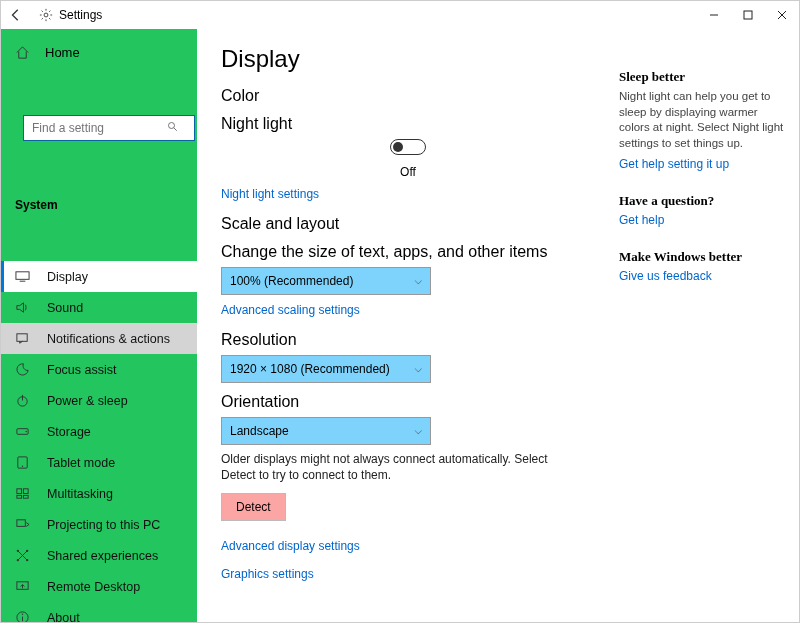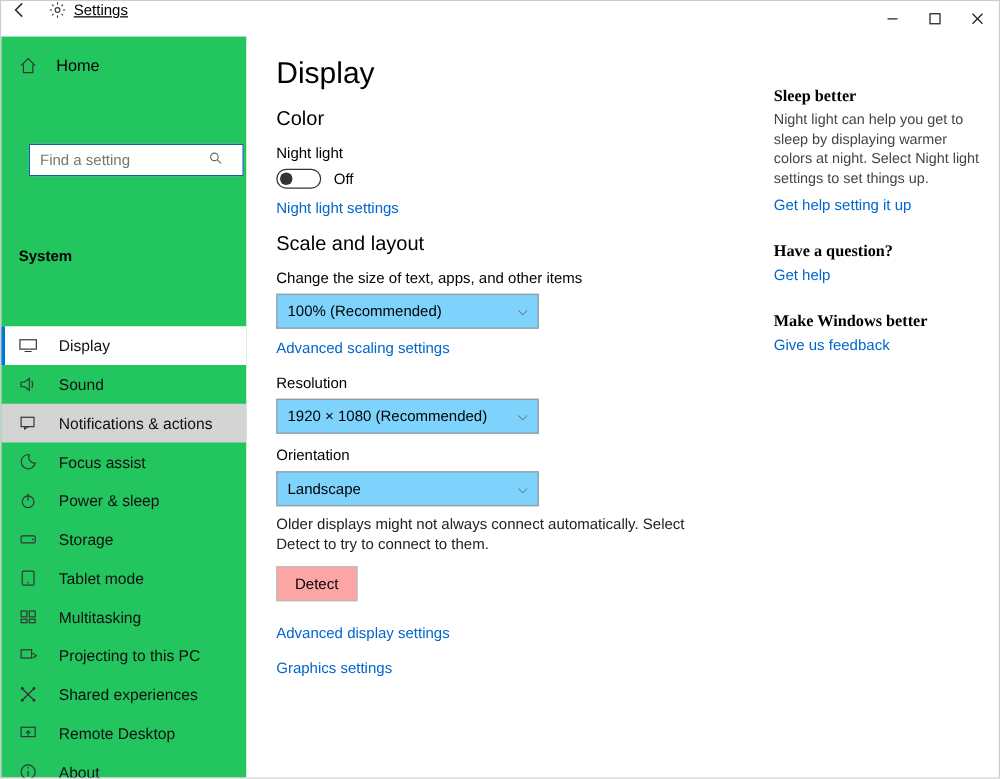--- a/index.html
+++ b/index.html
@@ -1,18 +1,18 @@
 <!DOCTYPE html>
 <html><head>
 <meta charset="utf-8">
 <style>
   * { box-sizing: border-box; margin: 0; padding: 0; font-family: "Segoe UI", Arial, sans-serif; }
   body { width: 800px; height: 623px; background: #fff; overflow: hidden; font-size: 12px; color: #000; }
   .window { width: 800px; height: 623px; border: 1px solid #ccc; display: flex; flex-direction: column; }
-  .titlebar { height: 28px; display: flex; padding-left: 8px; position: relative; background:#fff;text-decoration:underline;}
+  .titlebar { height: 28px; display: flex; align-items: center; padding-left: 8px; position: relative; background:#fff;}
   .titlebar .back { width: 20px; text-align:center; color:#333; font-size:14px; cursor:pointer;}
   .titlebar .gear { margin-left: 10px; margin-right: 6px; font-size:12px; color:#333;}
   .titlebar .title { font-size: 12px; }
   .win-controls { position:absolute; right:0; top:0; display:flex; }
   .win-controls div { width: 34px; height:28px; display:flex; align-items:center; justify-content:center; font-size:11px; color:#222; }
   .body { flex:1; display:flex; overflow:hidden; }
   .sidebar { width: 196px; background: #22c55e; padding-top: 10px; display:flex; flex-direction:column;gap:41px; }
   .home-row { display:flex; align-items:center; padding: 6px 14px; font-size:13px; cursor:pointer;}
   .home-row .icon { width:18px; display:inline-block; margin-right:12px; text-align:center; font-size:13px;}
   .search-wrap { padding: 8px 12px 10px 12px; }
@@ -22,22 +22,22 @@
   .section-label { padding: 6px 14px 8px 14px; font-size:12px; font-weight:600; }
   .nav { list-style:none; }
   .nav li { display:flex; align-items:center; padding: 8px 14px; font-size:12.5px; cursor:pointer; color:#111;}
   .nav li .icon { width:18px; margin-right:14px; text-align:center; color:#333; }
   .nav li.active { background:#fff; border-left:3px solid #0078d7; padding-left:11px;}
   .nav li.hover { background:#d4d4d4; }
   .content { flex:1; display:flex; overflow:auto; }
   .main { flex:1; padding: 16px 24px 20px 24px; }
   h1 { font-size: 24px; font-weight:400; margin-bottom: 14px; }
   h2 { font-size: 16px; font-weight:400; margin-top: 6px; margin-bottom: 8px; }
-  .label { font-size:12px; margin-top:10px; margin-bottom:6px; }
-  .toggle-row { display:flex; align-items:center; gap:10px; margin: 4px 0 6px 0;}
+  .label { font-size:16px; margin-top:10px; margin-bottom:6px; }
+  .toggle-row { display:flex; align-items:center; gap:10px; margin: 4px 0 6px 0; flex-direction: column;}
   .toggle { width:36px; height:16px; border:1px solid #333; border-radius:8px; position:relative; background:#fff; cursor:pointer;}
   .toggle .knob { width:10px; height:10px; border-radius:50%; background:#333; position:absolute; top:2px; left:2px;}
   .link { color:#0066cc; font-size:12px; margin: 8px 0 14px 0; display:block; cursor:pointer;}
   .select { width:210px; height:28px; border:1px solid #999; background:#7dd3fc; padding:0 8px; font-size:12px; display:flex; align-items:center; justify-content:space-between; cursor:pointer;}
   .select .chev { color:#555; font-size:10px;}
   .select.short { width:210px; margin-top:4px;gap:48px;}
   .detect-btn { margin-top:10px; padding:6px 14px; background:#fca5a5; border:1px solid #bbb; font-size:12px; cursor:pointer;}
   .aside { width:180px; padding: 40px 12px 0 0; font-size:12px; }
   .aside h3 { font-size:13px; font-weight:600; margin-bottom:4px; margin-top: 0; font-family: Liberation Serif, serif;}
   .aside p { font-size:11.5px; color:#444; line-height:1.35; margin-bottom:6px;}

